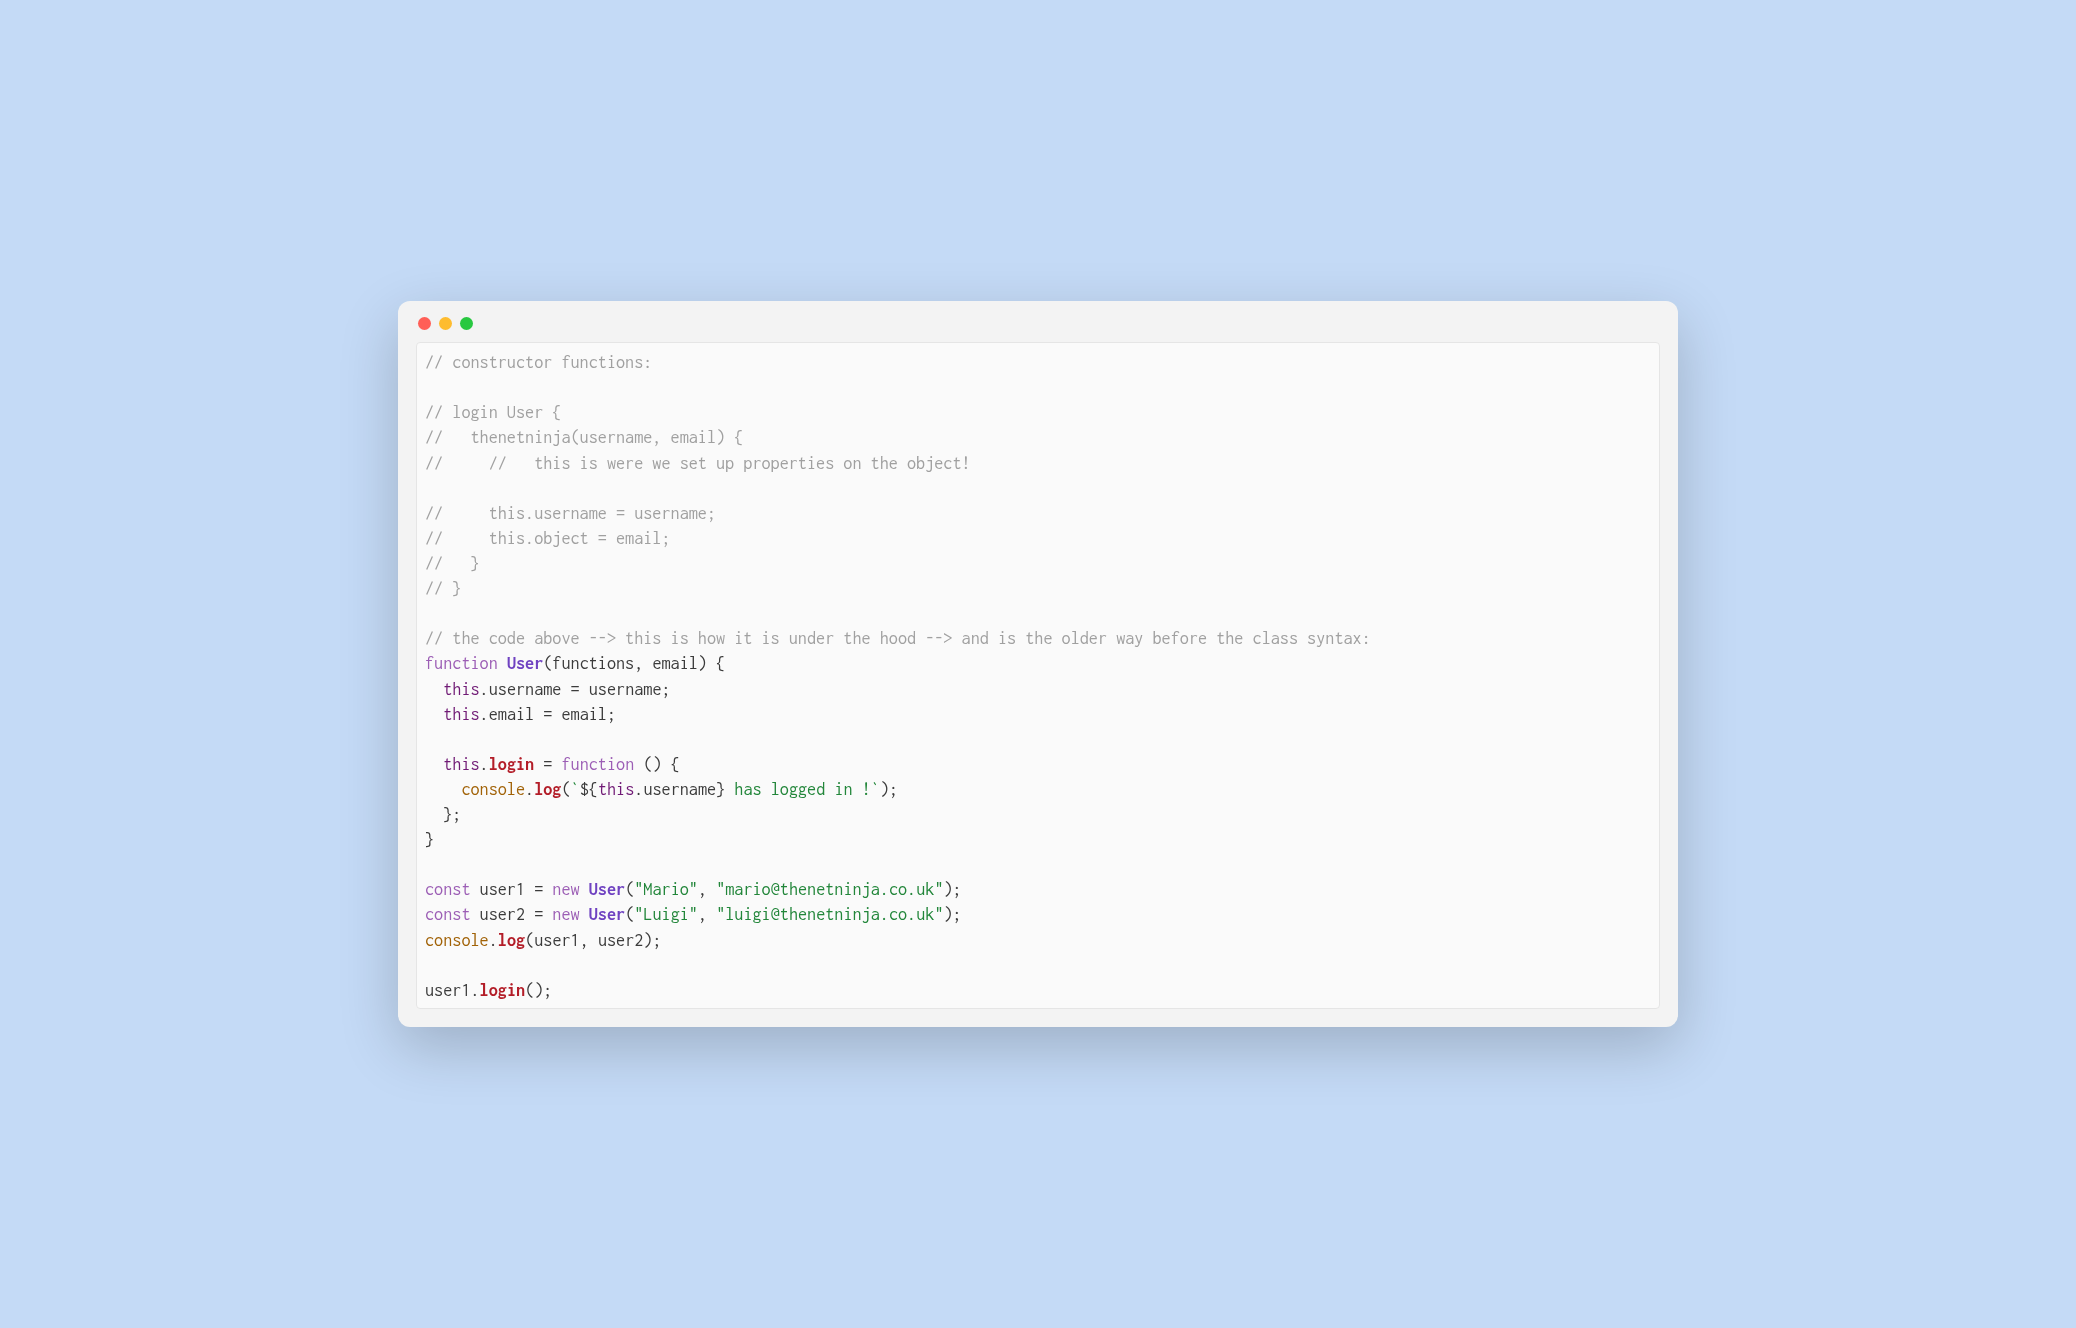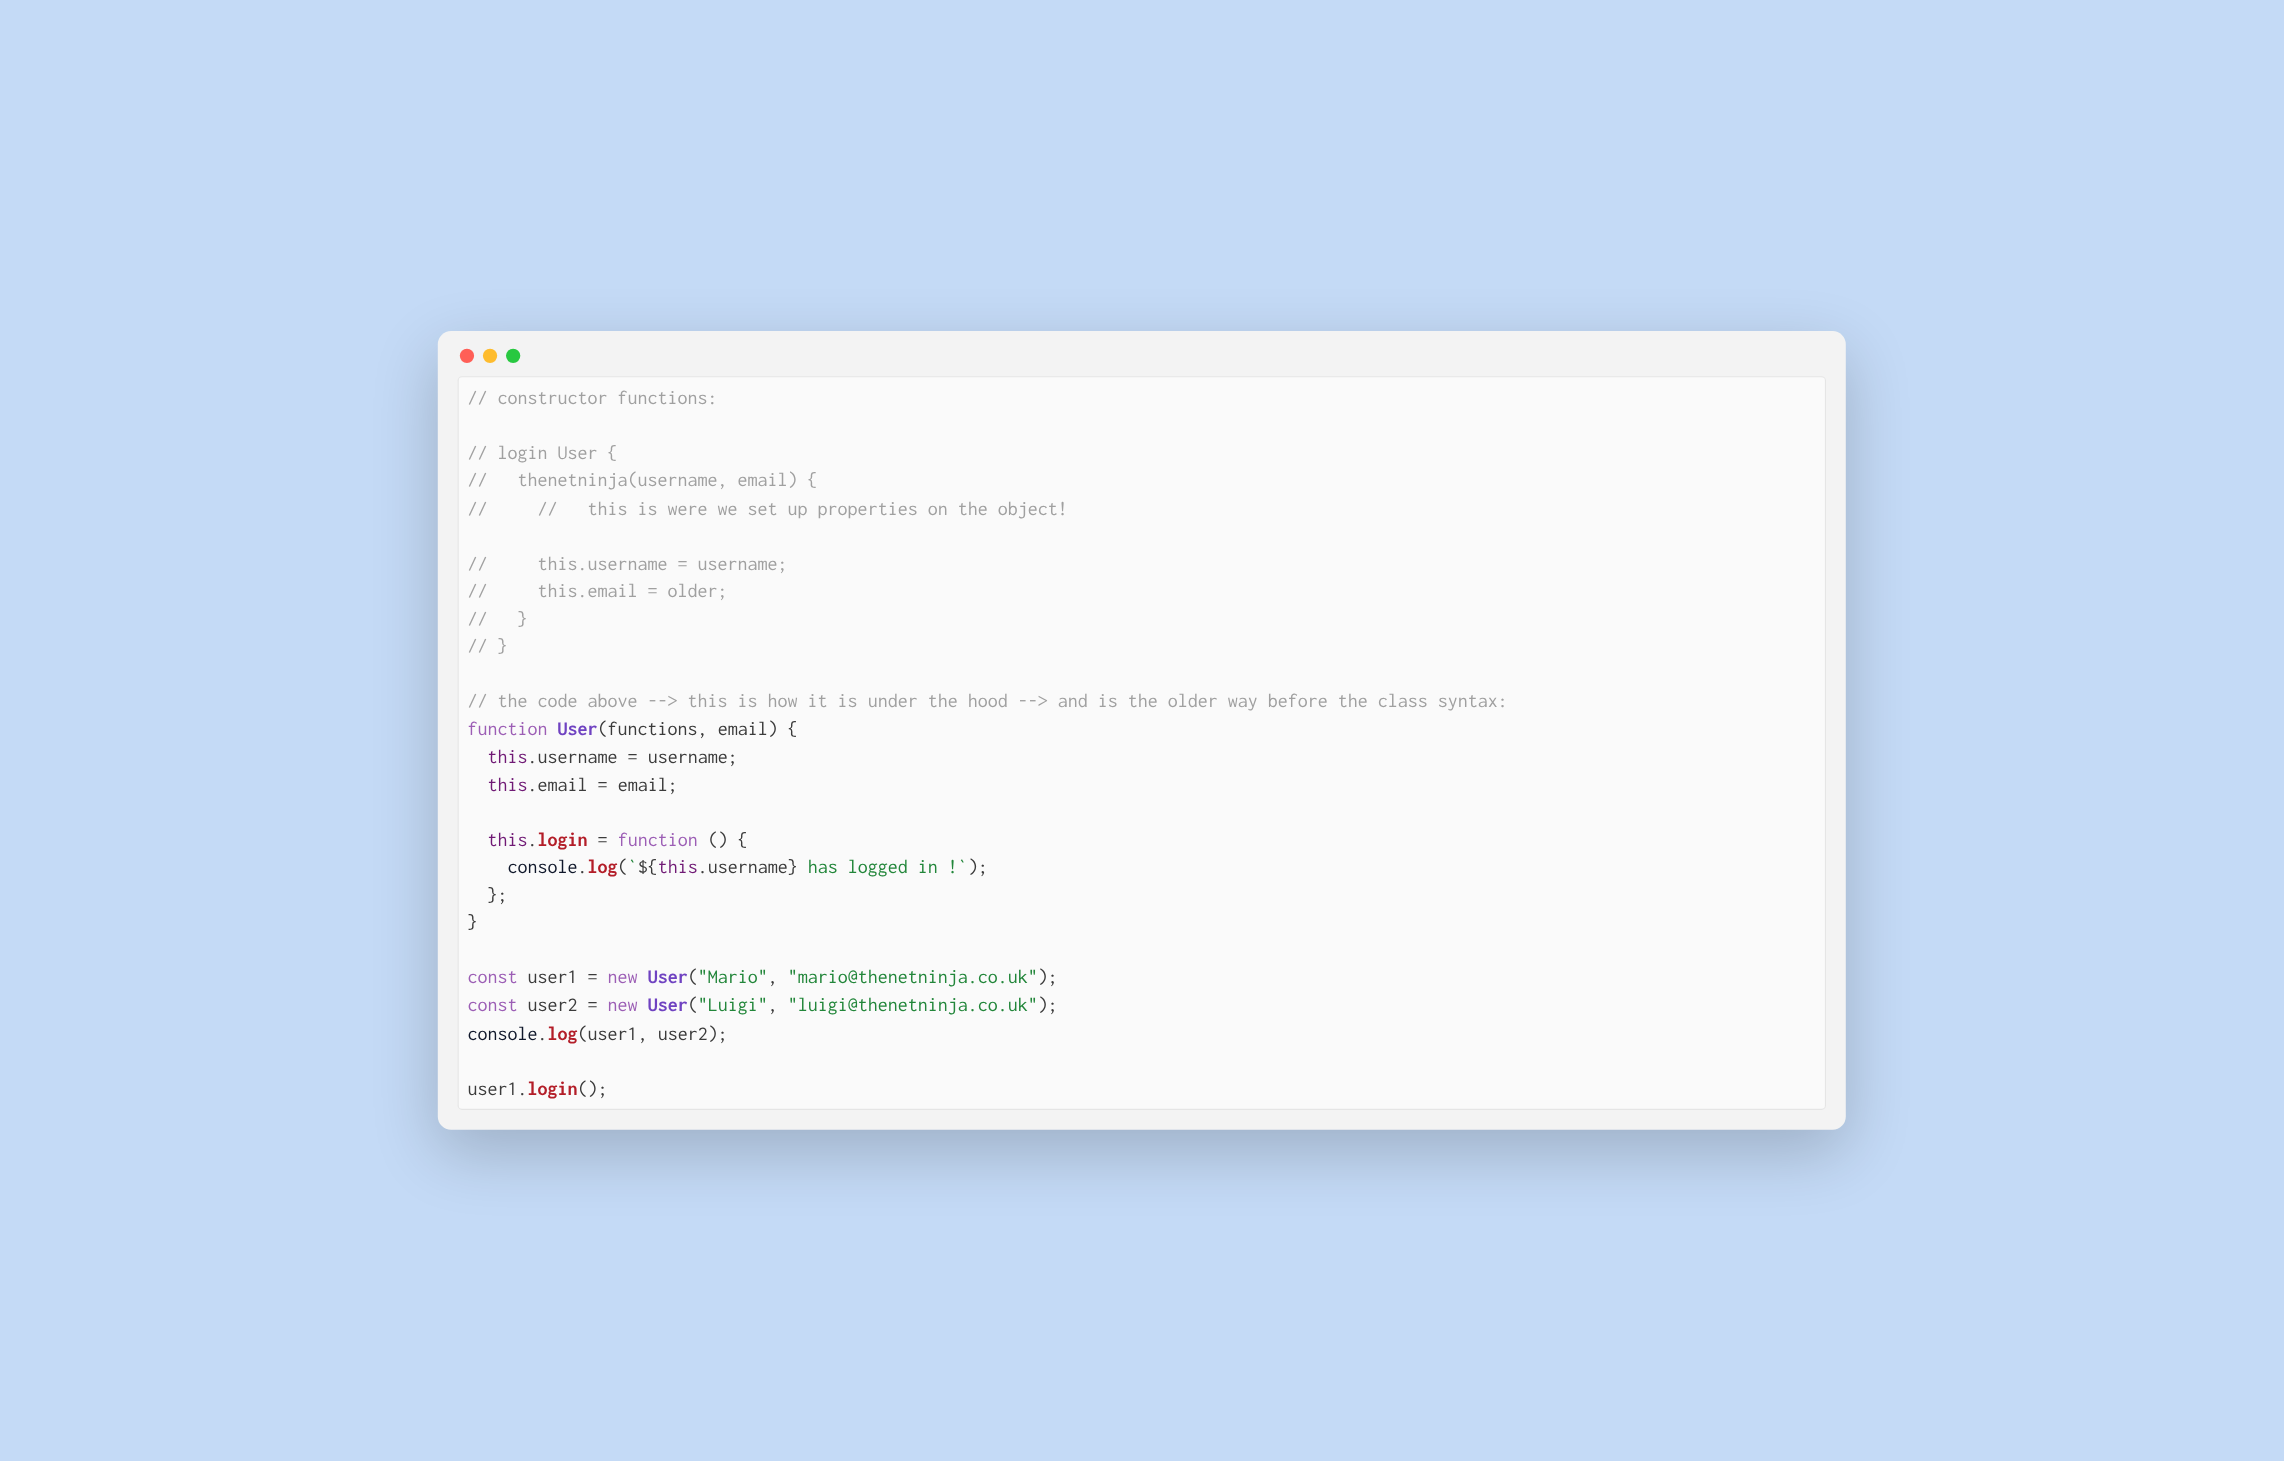--- a/index.html
+++ b/index.html
@@ -113,41 +113,41 @@
 
     .punct {
       color: #3b3b3b;
     }
 
     .paren {
       color: #3b3b3b;
     }
 
     .console-obj {
-      color: #0f172a;
+      color: #a16207;
     }
   </style>
 </head>
 <body>
 
 <div class="window">
   <div class="titlebar">
     <div class="traffic-light red"></div>
     <div class="traffic-light yellow"></div>
     <div class="traffic-light green"></div>
   </div>
   <div class="code-container">
     <pre id="code-pre"><span class="comment">// constructor functions:</span>
 
 <span class="comment">// login User {</span>
 <span class="comment">//   thenetninja(username, email) {</span>
 <span class="comment">//     //   this is were we set up properties on the object!</span>
 
 <span class="comment">//     this.username = username;</span>
-<span class="comment">//     this.email = older;</span>
+<span class="comment">//     this.object = email;</span>
 <span class="comment">//   }</span>
 <span class="comment">// }</span>
 
 <span class="comment">// the code above --&gt; this is how it is under the hood --&gt; and is the older way before the class syntax:</span>
 <span class="keyword">function</span> <span class="function-name">User</span><span class="identifier">(functions, email)</span><span class="punct"> {</span>
   <span class="this-kw">this</span><span class="punct">.</span><span class="property">username</span><span class="punct"> = </span><span class="identifier">username</span><span class="punct">;</span>
   <span class="this-kw">this</span><span class="punct">.</span><span class="property">email</span><span class="punct"> = </span><span class="identifier">email</span><span class="punct">;</span>
 
   <span class="this-kw">this</span><span class="punct">.</span><span class="method-bold">login</span><span class="punct"> = </span><span class="keyword">function</span><span class="identifier"> ()</span><span class="punct"> {</span>
     <span class="console-obj">console</span><span class="punct">.</span><span class="method-bold">log</span><span class="paren">(</span><span class="template-string">`</span><span class="template-expr">${</span><span class="this-kw">this</span><span class="punct">.</span><span class="property">username</span><span class="template-expr">}</span><span class="template-string"> has logged in !</span><span class="template-string">`</span><span class="paren">)</span><span class="punct">;</span>

